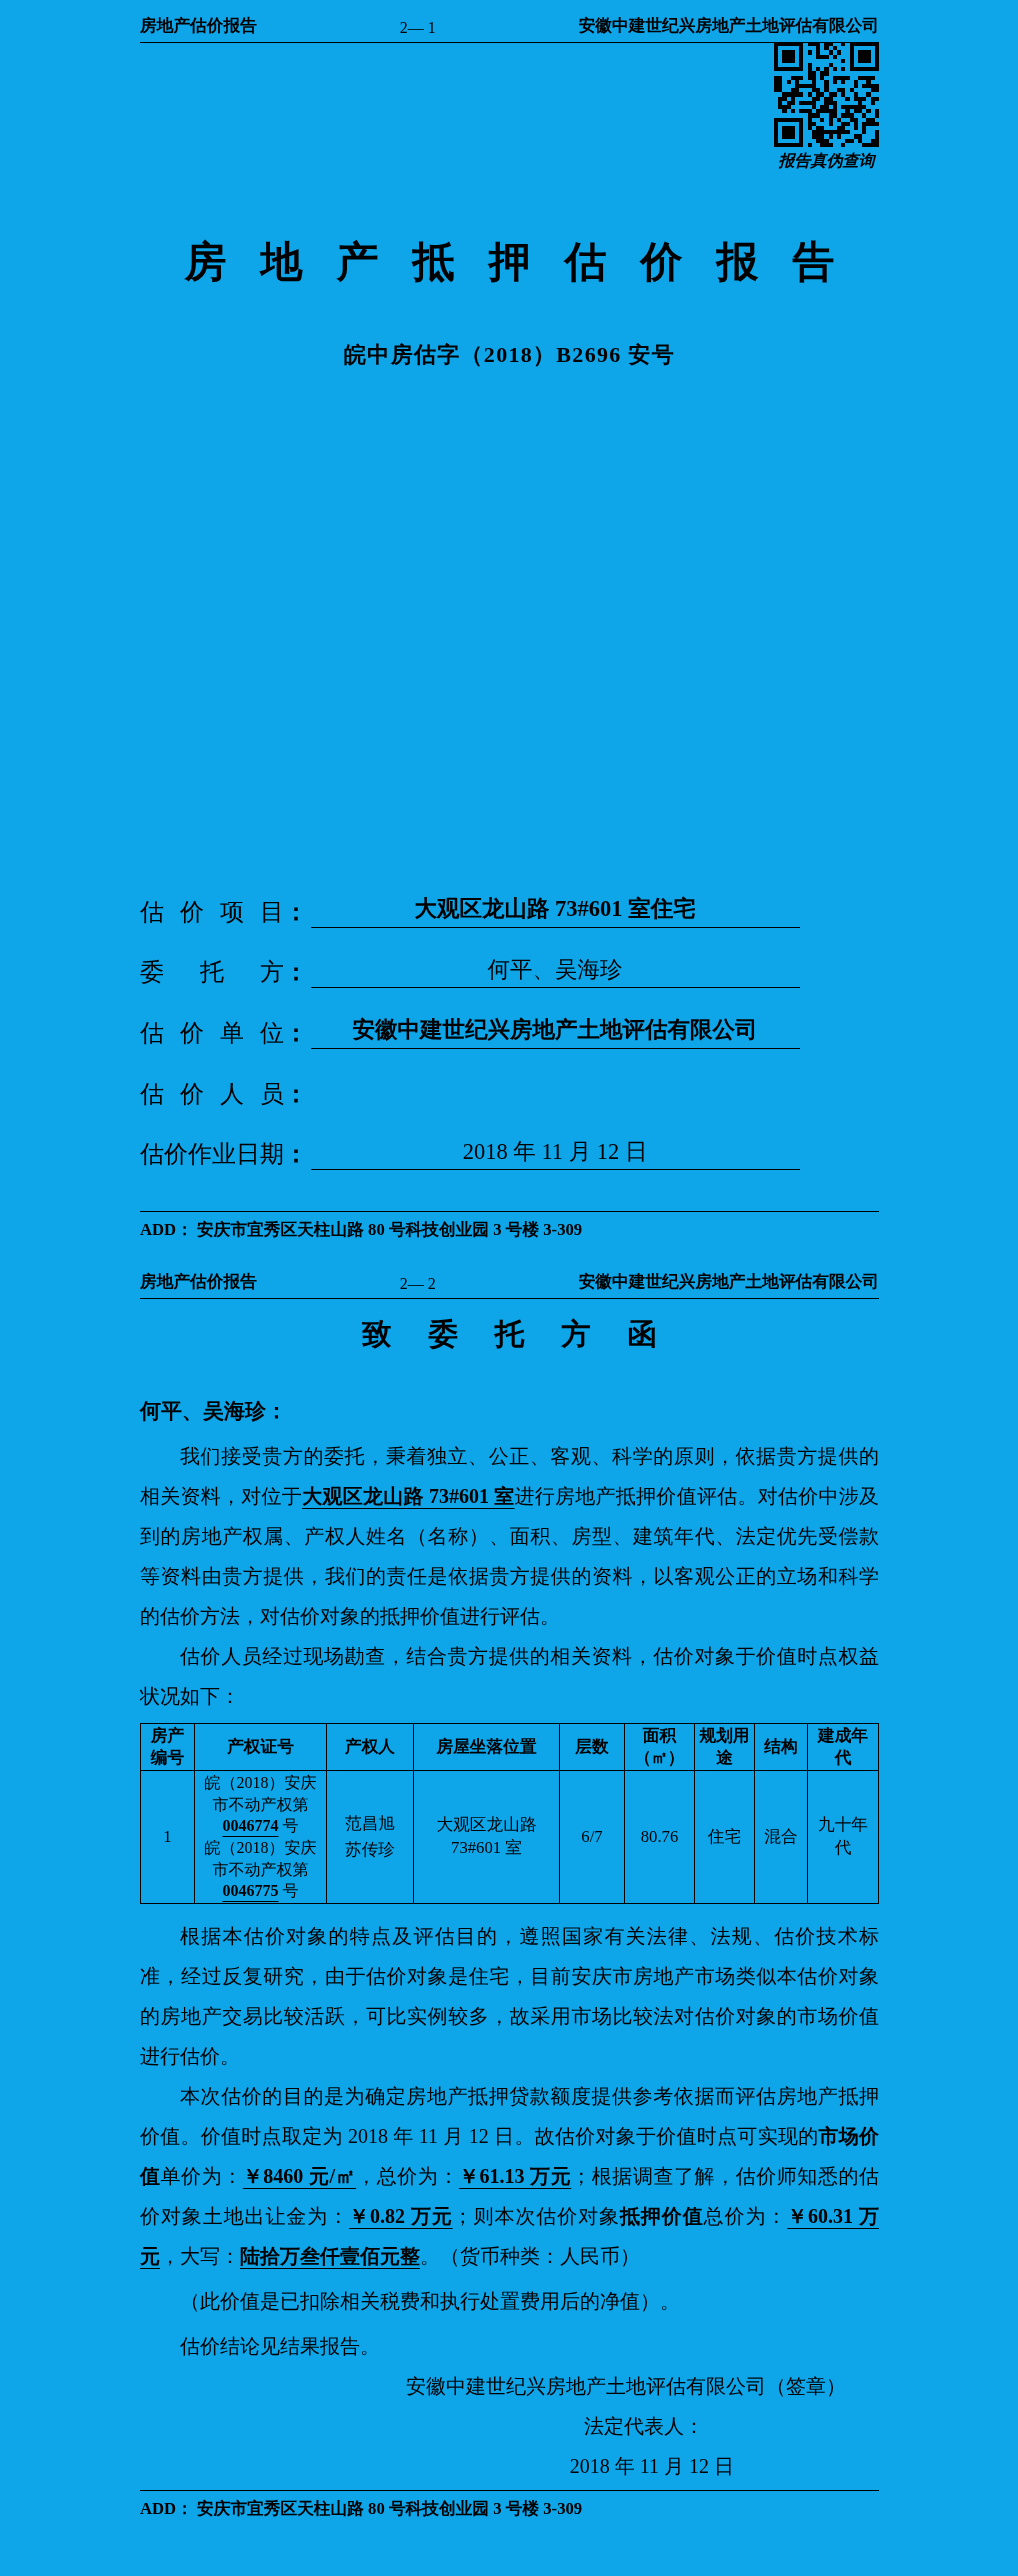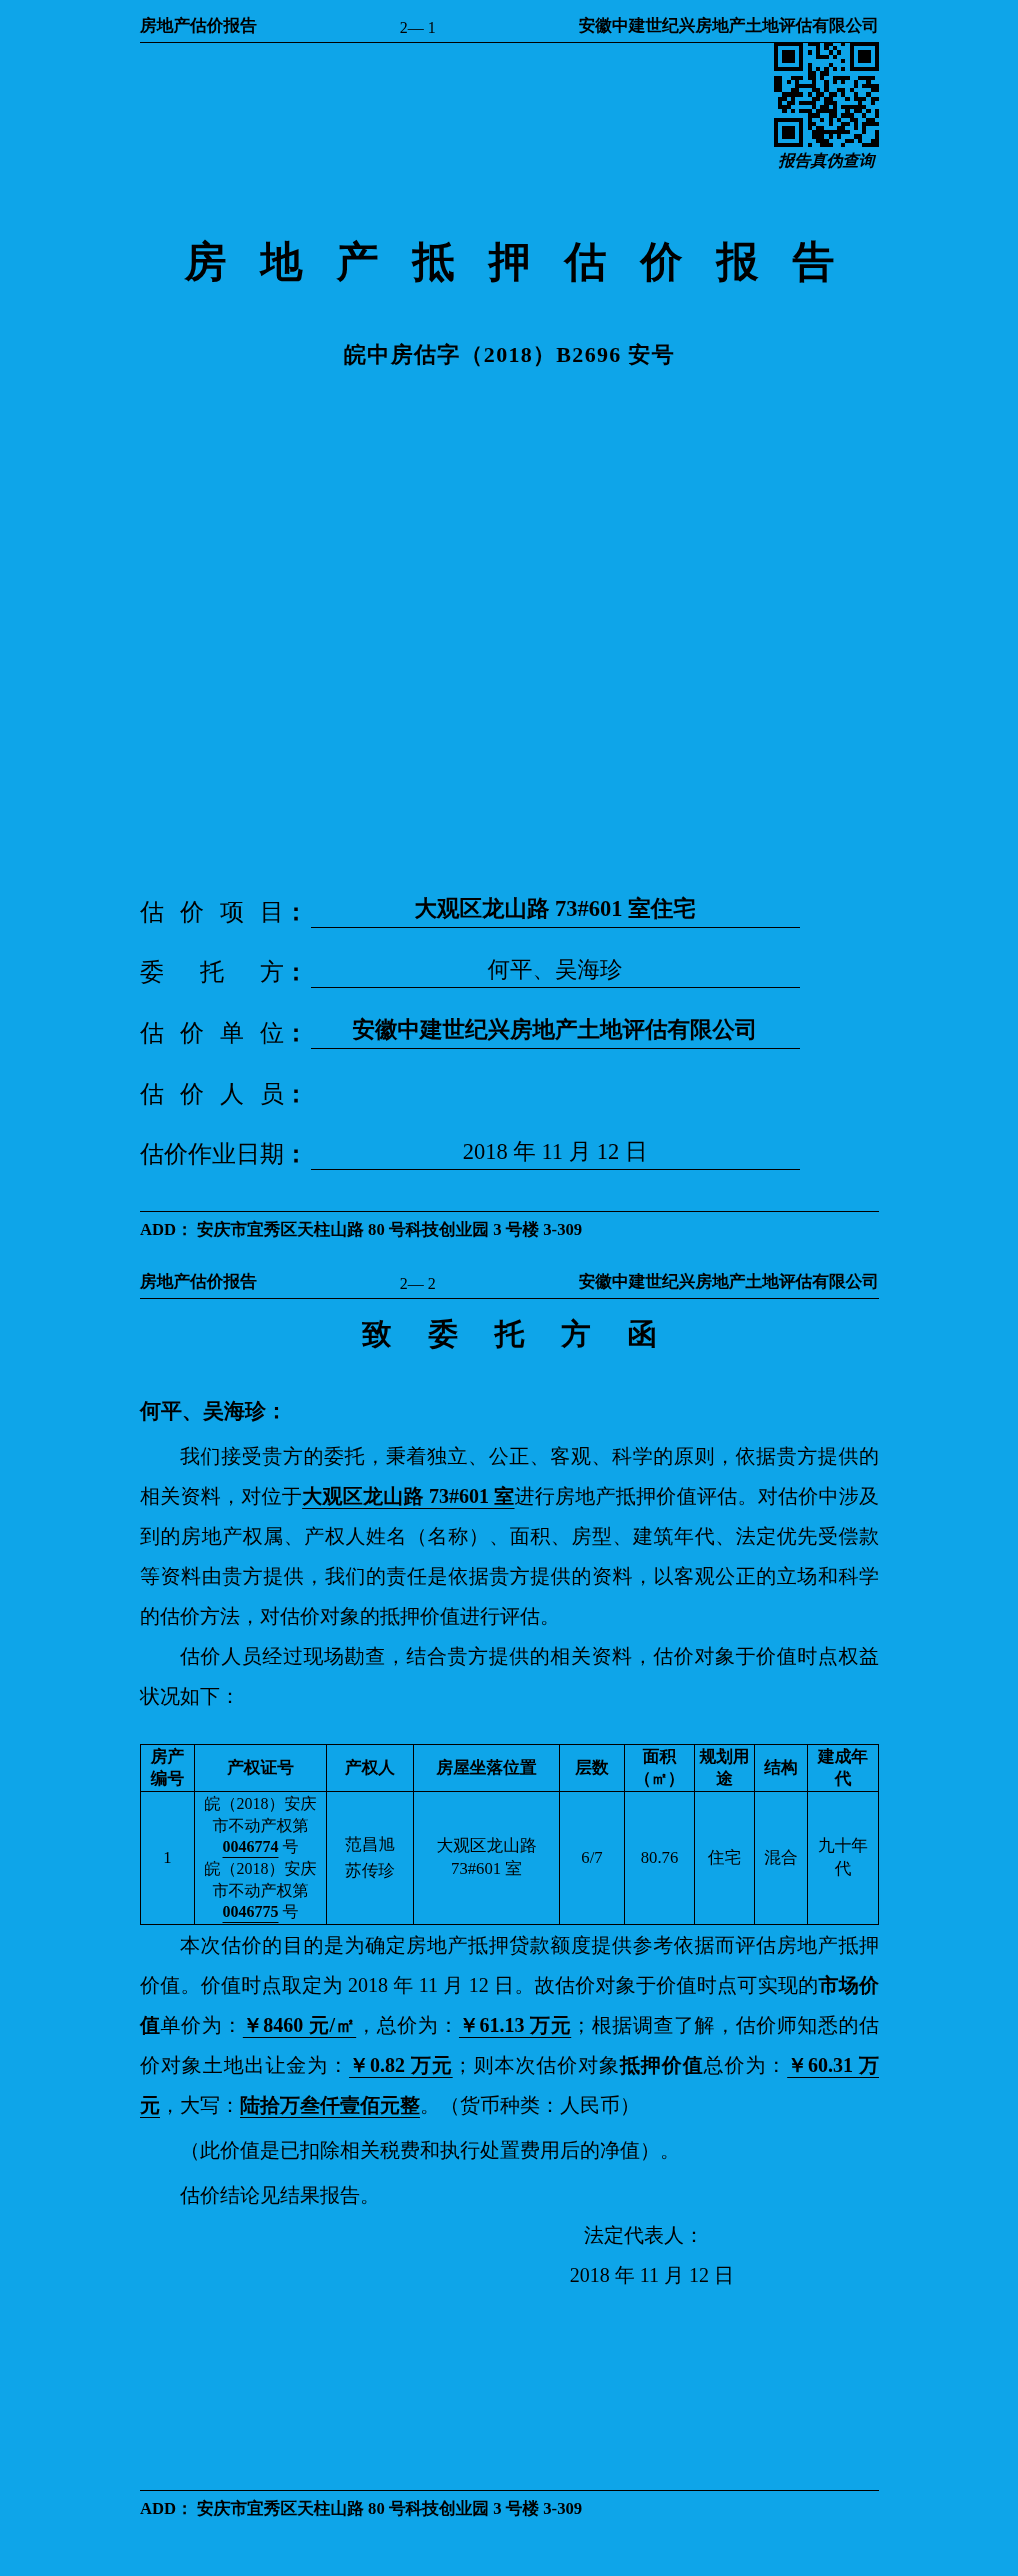--- a/index.html
+++ b/index.html
@@ -54,21 +54,21 @@
     letter-spacing:0.5em; text-indent:0.5em; white-space:nowrap;
   }
   .salutation { margin:36px 0 0; font-size:21px; font-weight:bold; line-height:40px; }
   .para { margin:0; font-size:20px; line-height:40px; text-align:justify; text-indent:40px; }
   .mt8 { margin-top:5.1px; }
   .mt18 { margin-top:11.6px; }
   .b { font-weight:bold; }
   .bu { font-weight:bold; text-decoration:underline; text-underline-offset:4.5px; text-decoration-thickness:1.3px; }
 
   
-  .itable { width:100%; margin-top:28px; border-collapse:collapse; table-layout:fixed; font-size:16.7px; }
+  .itable { width:100%; margin-top:7px; border-collapse:collapse; table-layout:fixed; font-size:16.7px; }
   .itable th, .itable td { border:1.3px solid #000; text-align:center; vertical-align:middle; padding:1.3px 2.6px; }
   .itable th { font-weight:bold; height:42px; line-height:1.3; }
   .itable td { line-height:1.35; }
   .itable .body-row { height:132px; }
   .cert { font-size:16px; }
   .owner div { margin:3.9px 0; }
 
   
   .sign { font-size:20px; line-height:40px; text-align:right; }
   .sig-company { margin-right:33px; }
@@ -496,26 +496,28 @@
           <td>大观区龙山路 73#601 室</td>
           <td>6/7</td>
           <td>80.76</td>
           <td>住宅</td>
           <td>混合</td>
           <td>九十年代</td>
         </tr>
       </tbody>
     </table>
 
+    <p class="para mt18">根据本估价对象的特点及评估目的，遵照国家有关法律、法规、估价技术标准，经过反复研究，由于估价对象是住宅，目前安庆市房地产市场类似本估价对象的房地产交易比较活跃，可比实例较多，故采用市场比较法对估价对象的市场价值进行估价。</p>
 
     <p class="para"><span>本次估价的目的是为确定房地产抵押贷款额度提供参考依据而评估房地产抵押价值。价值时点取定为 2018 年 11 月 12 日。故估价对象于价值时点可实现的</span><span class="b">市场价值</span><span>单价为：</span><span class="bu">￥8460 元/㎡</span><span>，总价为：</span><span class="bu">￥61.13 万元</span><span>；根据调查了解，估价师知悉的估价对象土地出让金为：</span><span class="bu">￥0.82 万元</span><span>；则本次估价对象</span><span class="b">抵押价值</span><span>总价为：</span><span class="bu">￥60.31 万元</span><span>，大写：</span><span class="bu">陆拾万叁仟壹佰元整</span><span>。（货币种类：人民币）</span></p>
 
     <p class="para mt8">（此价值是已扣除相关税费和执行处置费用后的净值）。</p>
     <p class="para mt8">估价结论见结果报告。</p>
 
+    <div class="sign sig-company">安徽中建世纪兴房地产土地评估有限公司（签章）</div>
     <div class="sign sig-rep">法定代表人：</div>
     <div class="sign sig-date">2018 年 11 月 12 日</div>
   </div>
 
   <footer class="pg-footer f2">
     <span>ADD： 安庆市宜秀区天柱山路 80 号科技创业园 3 号楼 3-309</span>
   </footer>
 
 </div>
 

